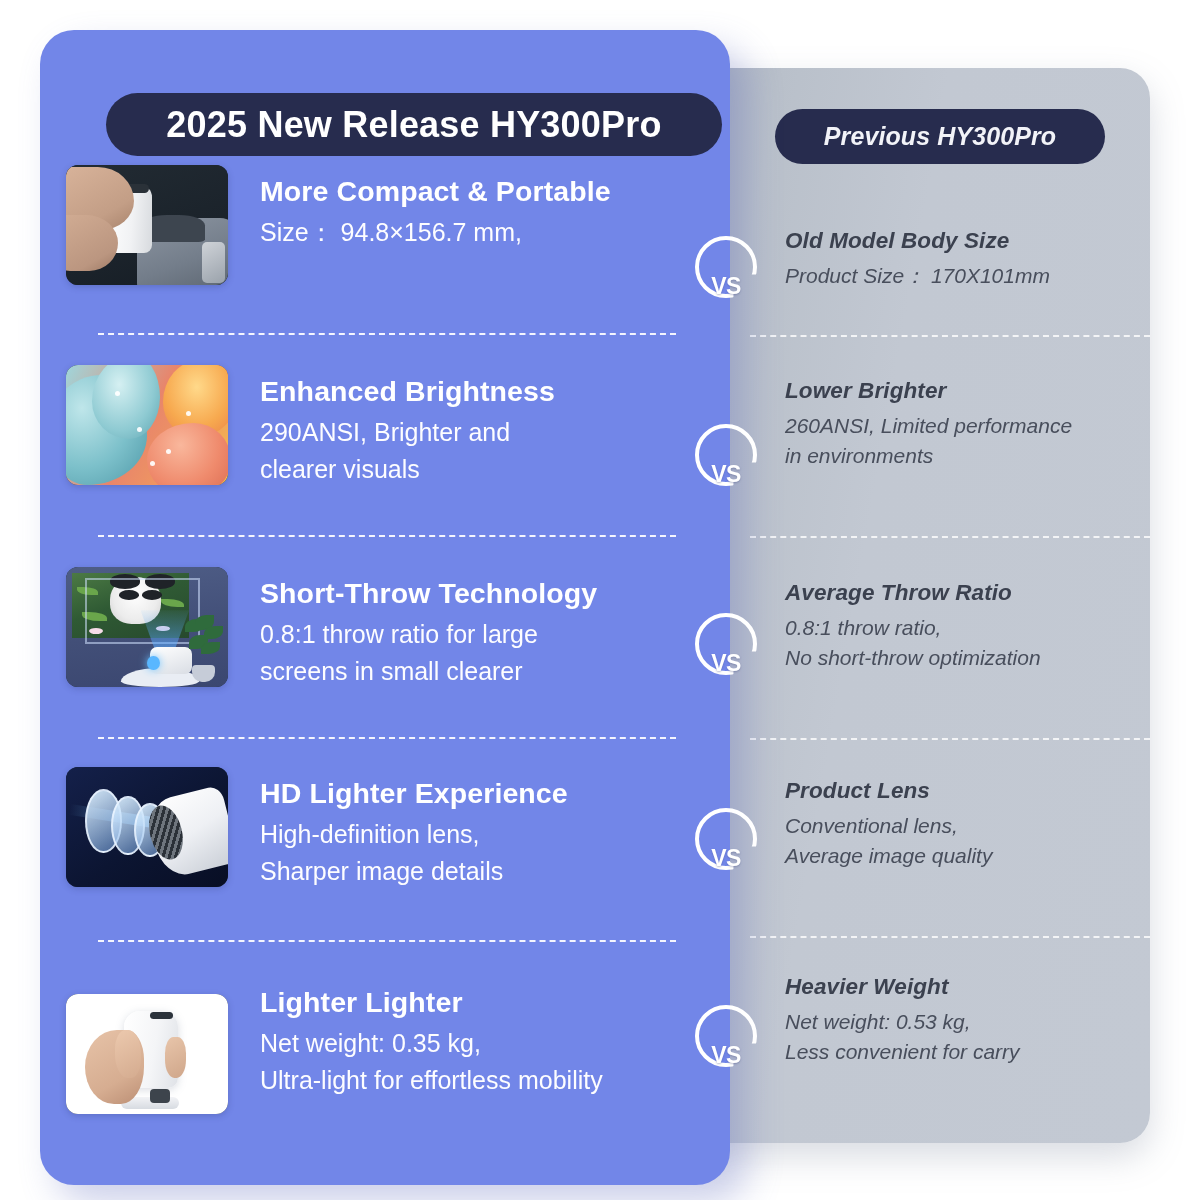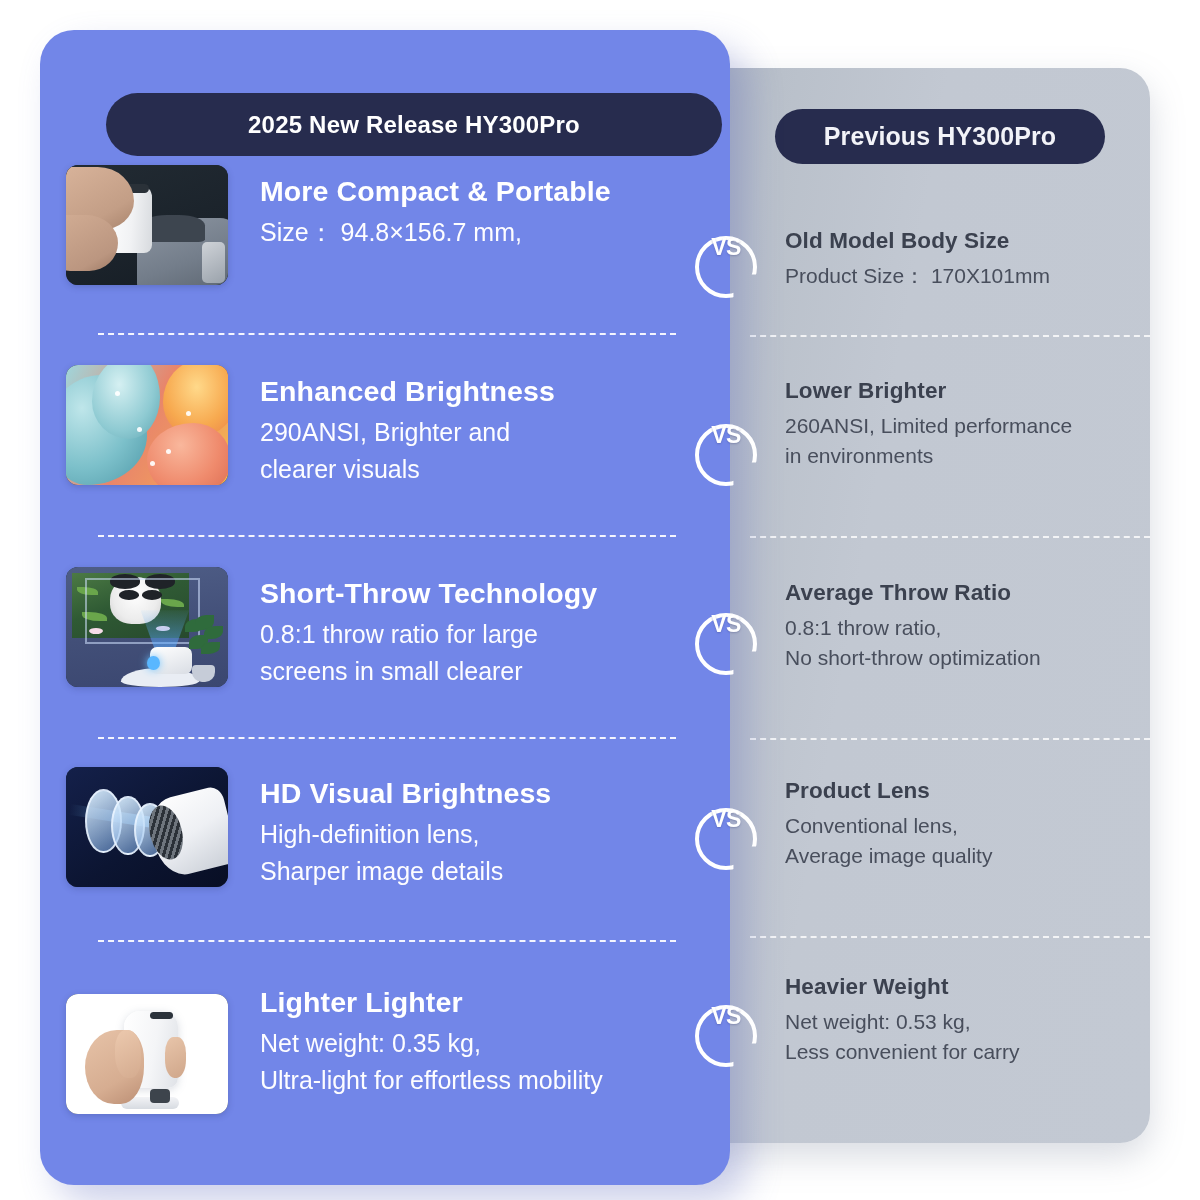--- a/index.html
+++ b/index.html
@@ -15,20 +15,21 @@
   #stage{position:absolute;left:0;top:0;width:1200px;height:1200px;}
 
   
   #old-panel{
     position:absolute;
     left:690px;top:68px;
     width:460px;height:1075px;
     border-radius:30px;
     background:linear-gradient(100deg,#aab2c0 0%,#b9c0ca 14%,#c2c8d2 40%,#c3c9d3 100%);
     box-shadow:0 14px 34px rgba(120,130,150,.28);
+    font-style:italic;
   }
   #old-title{
     position:absolute;left:85px;top:41px;
     width:330px;height:55px;
     background:#272c4e;
     border-radius:28px;
     display:flex;align-items:center;justify-content:center;
   }
   #old-title span{
     color:#f2f3f8;font-size:25px;font-weight:bold;letter-spacing:.1px;
@@ -59,21 +60,21 @@
     box-shadow:16px 18px 36px rgba(95,110,190,.32);
   }
   #new-title{
     position:absolute;left:66px;top:63px;
     width:616px;height:63px;
     background:#272c4e;
     border-radius:33px;
     display:flex;align-items:center;justify-content:center;
   }
   #new-title span{
-    color:#ffffff;font-size:24px;font-weight:bold;letter-spacing:.2px;
+    color:#ffffff;font-size:36px;font-weight:bold;letter-spacing:.2px;
   }
   .new-row{
     position:absolute;left:0;width:690px;
   }
   .thumb{
     position:absolute;left:26px;
     width:162px;height:120px;
     border-radius:12px;
     overflow:hidden;
     background:#1d2733;
@@ -90,21 +91,21 @@
     font-size:25px;color:#fdfdff;line-height:1.47;margin:0;font-weight:400;
   }
   .new-div{
     position:absolute;left:58px;width:578px;height:0;
     border-top:2px dashed rgba(255,255,255,.92);
   }
 
   
   .vs{
     position:absolute;width:62px;height:62px;border-radius:50%;
-    display:flex;align-items:flex-start;justify-content:center;
+    display:flex;align-items:flex-end;justify-content:center;
     z-index:30;
   }
   .vs .ring{
     position:absolute;inset:0;border-radius:50%;
     border:4px solid #ffffff;
     clip-path:polygon(0 0,100% 0,100% 62%,62% 62%,62% 100%,0 100%);
   }
   .vs .ring2{
     position:absolute;inset:0;border-radius:50%;
     border:4px solid #ffffff;
@@ -427,21 +428,21 @@
           <div class="lbeam"></div>
           <div class="el" style="left:12%;top:18%;width:20%;height:50%"></div>
           <div class="el" style="left:28%;top:24%;width:18%;height:46%"></div>
           <div class="el" style="left:42%;top:30%;width:17%;height:42%"></div>
           <div class="el" style="left:55%;top:34%;width:16%;height:40%"></div>
           <div class="barrel"></div>
           <div class="grill"></div>
         </div>
       </div>
       <div class="new-text" style="top:10px">
-        <p class="new-h">HD Visual Brightness</p>
+        <p class="new-h">HD Lighter Experience</p>
         <p class="new-p">High-definition lens,</p>
         <p class="new-p">Sharper image details</p>
       </div>
     </div>
     <div class="new-div" style="top:910px"></div>
 
     <div class="new-row" style="top:938px">
       <div class="thumb" style="top:26px">
         <div class="art art-hand">
           <div class="body"></div>

